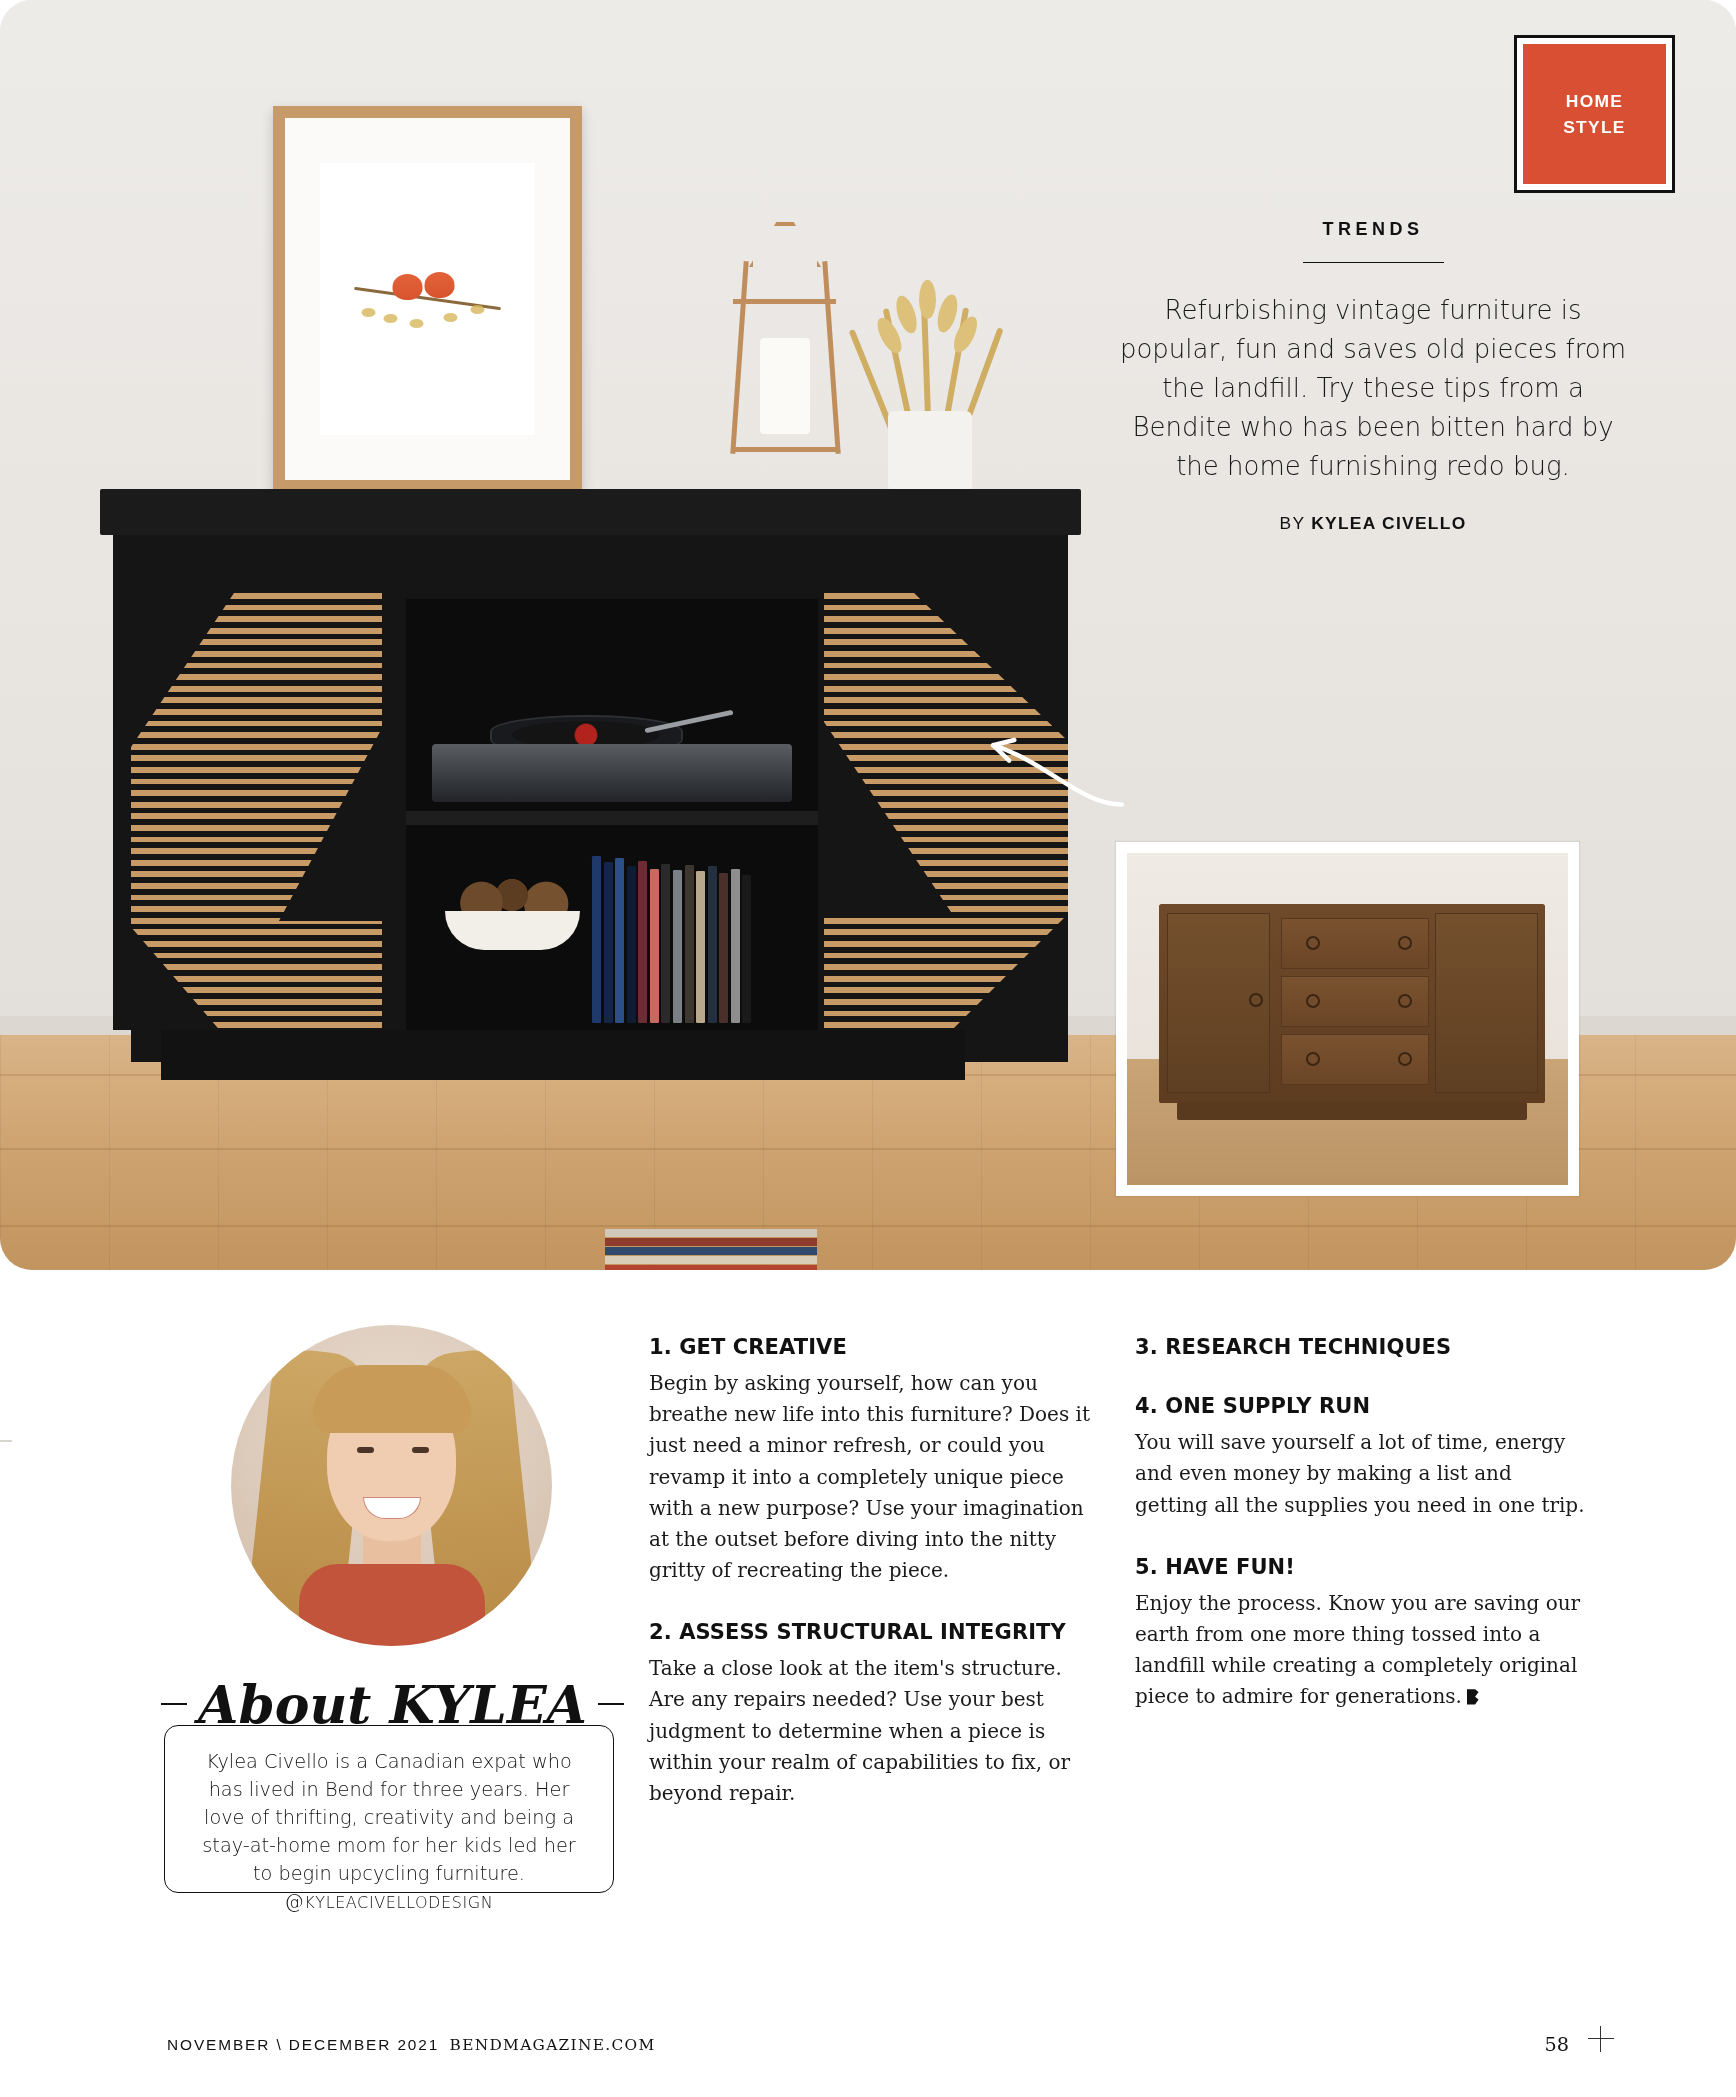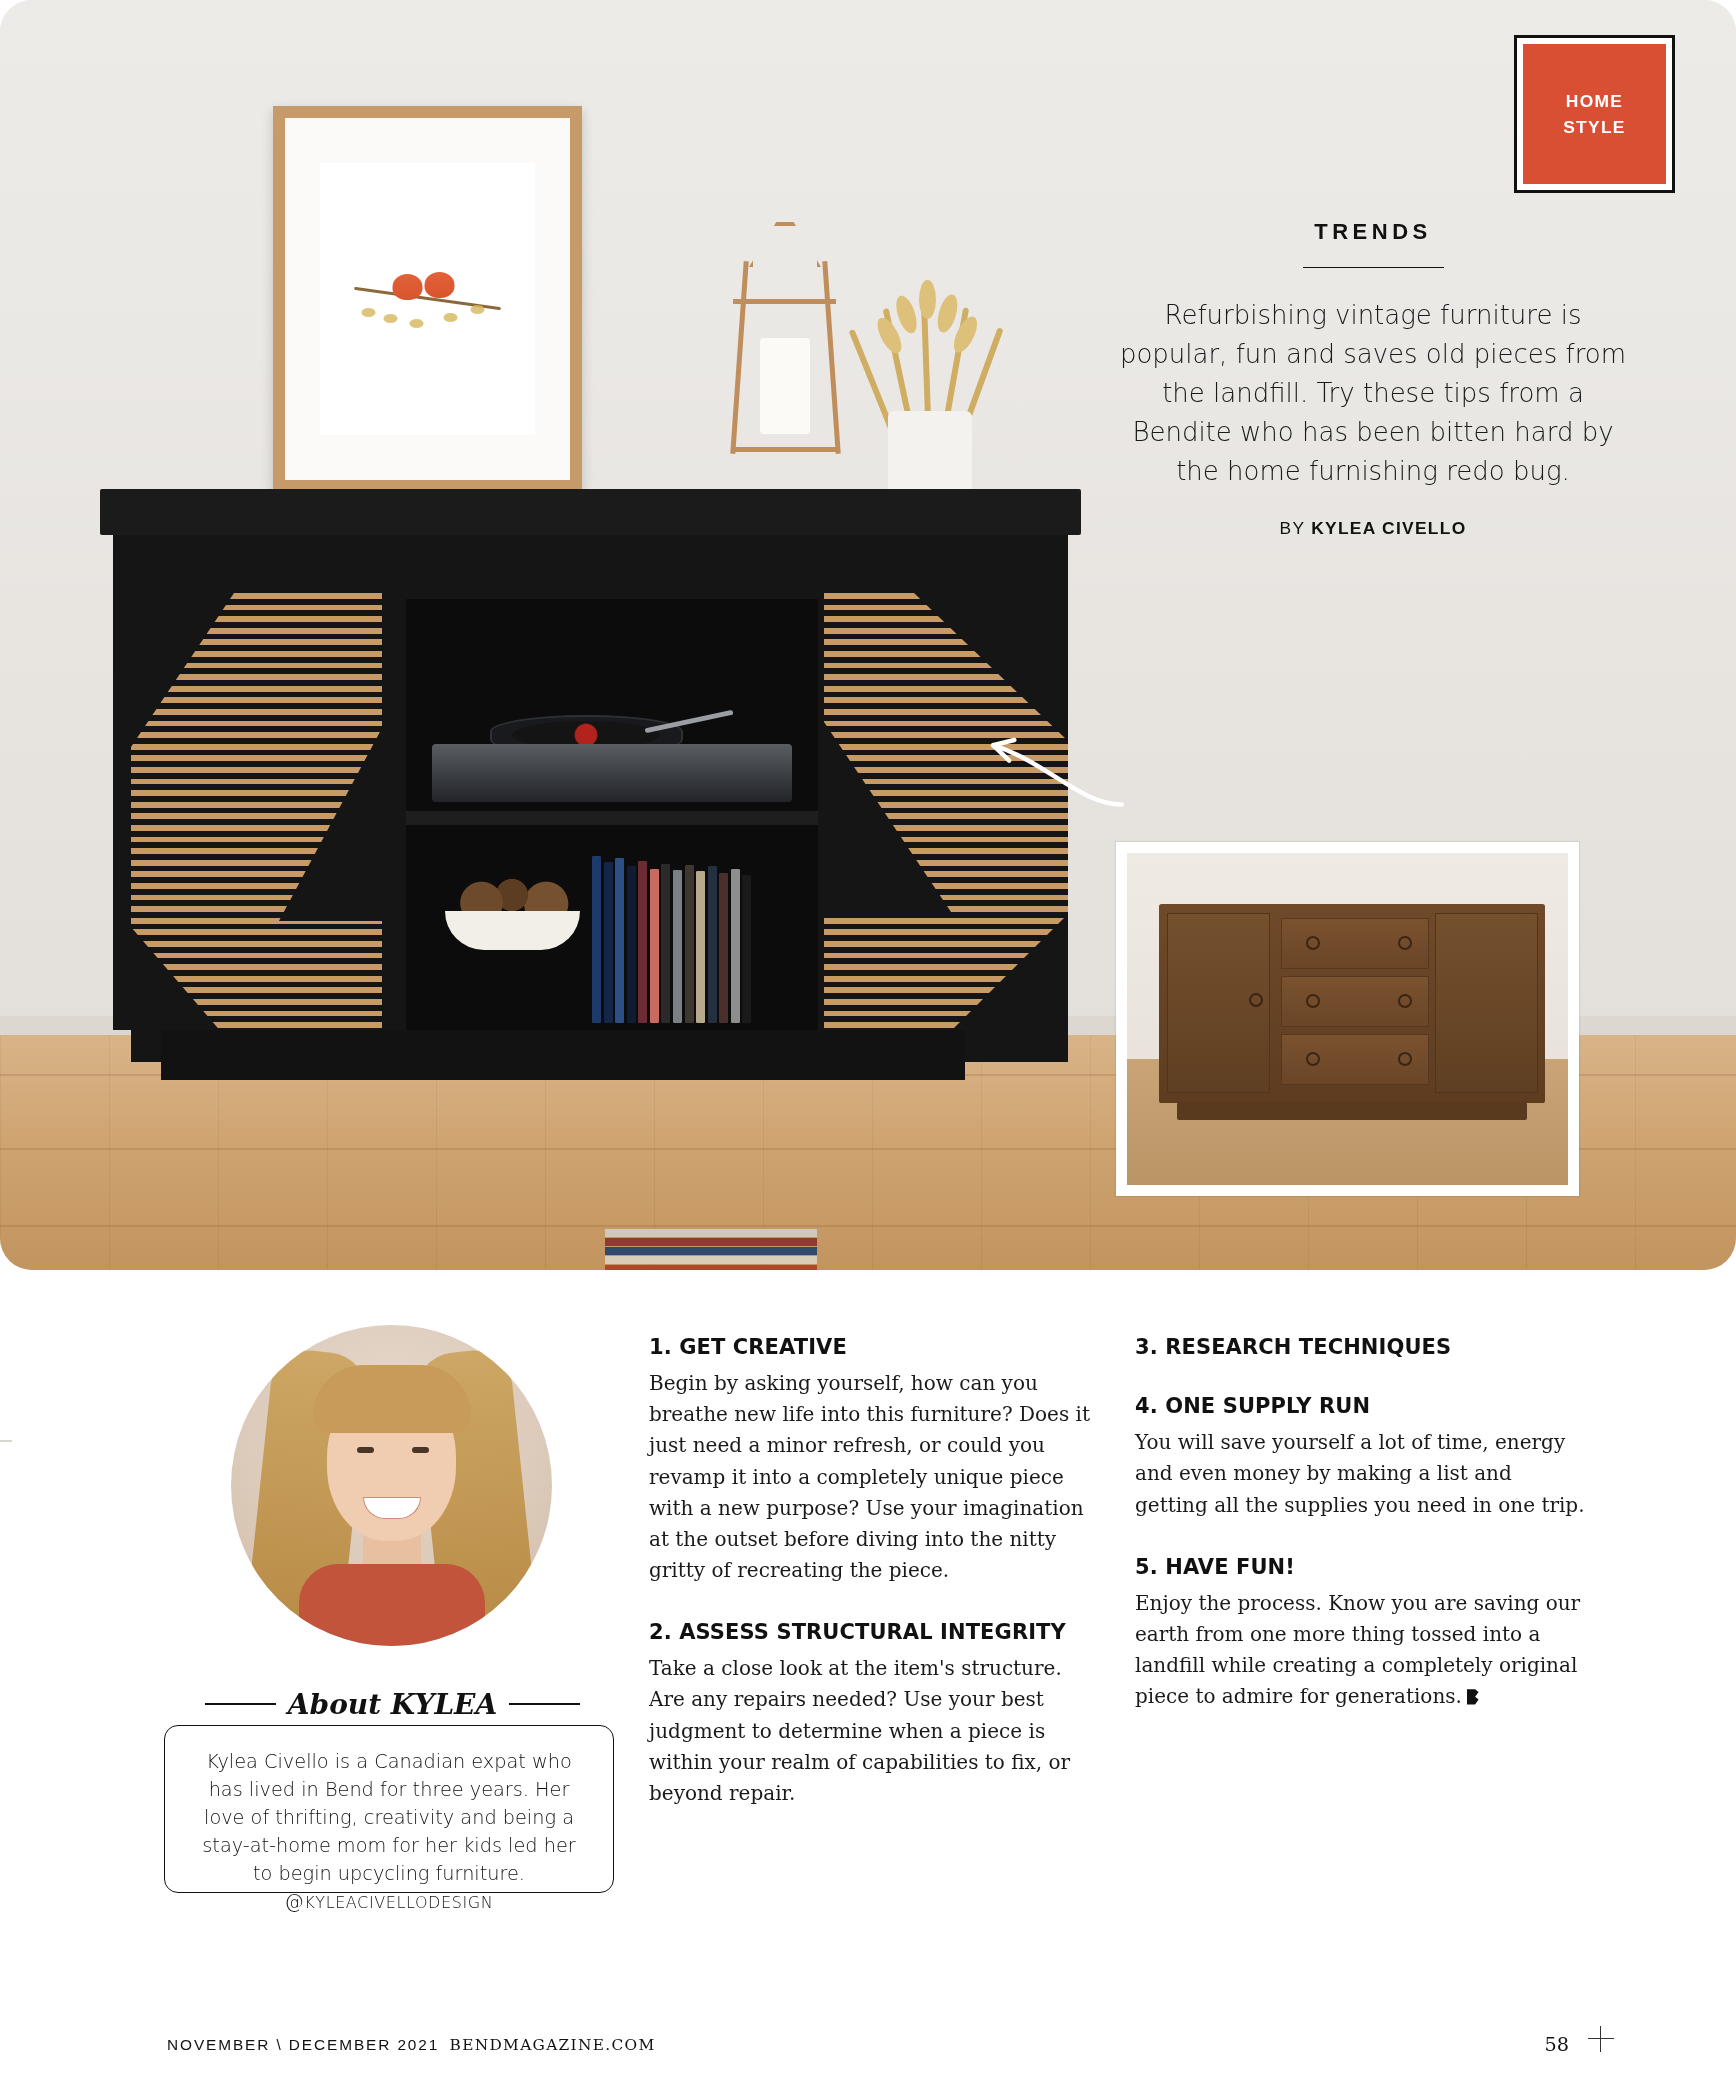--- a/index.html
+++ b/index.html
@@ -216,21 +216,21 @@
     display: flex; flex-direction: column; align-items: center; justify-content: center;
     color: #fff; letter-spacing: 1.3px; font-size: 17.4px; font-weight: 700; line-height: 1.5;
   }
 
   
   .headline-block {
     position: absolute; left: 1116px; top: 219px; width: 514px;
     text-align: center;
   }
   .kicker {
-    font-size: 22px; font-weight: 700; letter-spacing: 4.5px; color: #111;
+    font-size: 18px; font-weight: 700; letter-spacing: 4.5px; color: #111;
   }
   .rule { width: 141px; height: 1.3px; background: #111; margin: 22px auto 3.9px; }
   .title {
     font-family: "DejaVu Serif", serif;
     font-size: 81px; line-height: 0.95; color: #0e0e0e; letter-spacing: -0.6px;
     margin-top: 11.6px;
   }
   .deck {
     margin-top: 28px; font-size: 26px; line-height: 1.5; color: #1a1a1a;
     font-family: "DejaVu Sans", sans-serif; font-weight: 300;
@@ -312,21 +312,21 @@
     position: absolute; left: 132px; top: 209px; width: 58px; height: 45px; background:#e8c09f;
   }
 
   
   .about-title-row {
     position: absolute; left: 161px; top: 405px; width: 463px; height: 58px;
     display: flex; align-items: center; justify-content: center; gap: 11.6px;
   }
   .about-title-row .dash { width: 71px; height: 1.3px; background: #111; }
   .about-title {
-    font-family: "DejaVu Serif", serif; font-size: 28px; font-weight: 700;
+    font-family: "DejaVu Serif", serif; font-size: 52px; font-weight: 700;
     font-style: italic; color: #111; white-space: nowrap;
   }
   .about-box {
     position: absolute; left: 164px; top: 455px; width: 450px; height: 168px;
     border: 1.9px solid #111; border-radius: 14px;
     padding: 22px 31px 13px;
     text-align: center;
     font-family: "DejaVu Sans", sans-serif;
     font-size: 19.3px; line-height: 1.45; color: #111; font-weight: 300;
   }

